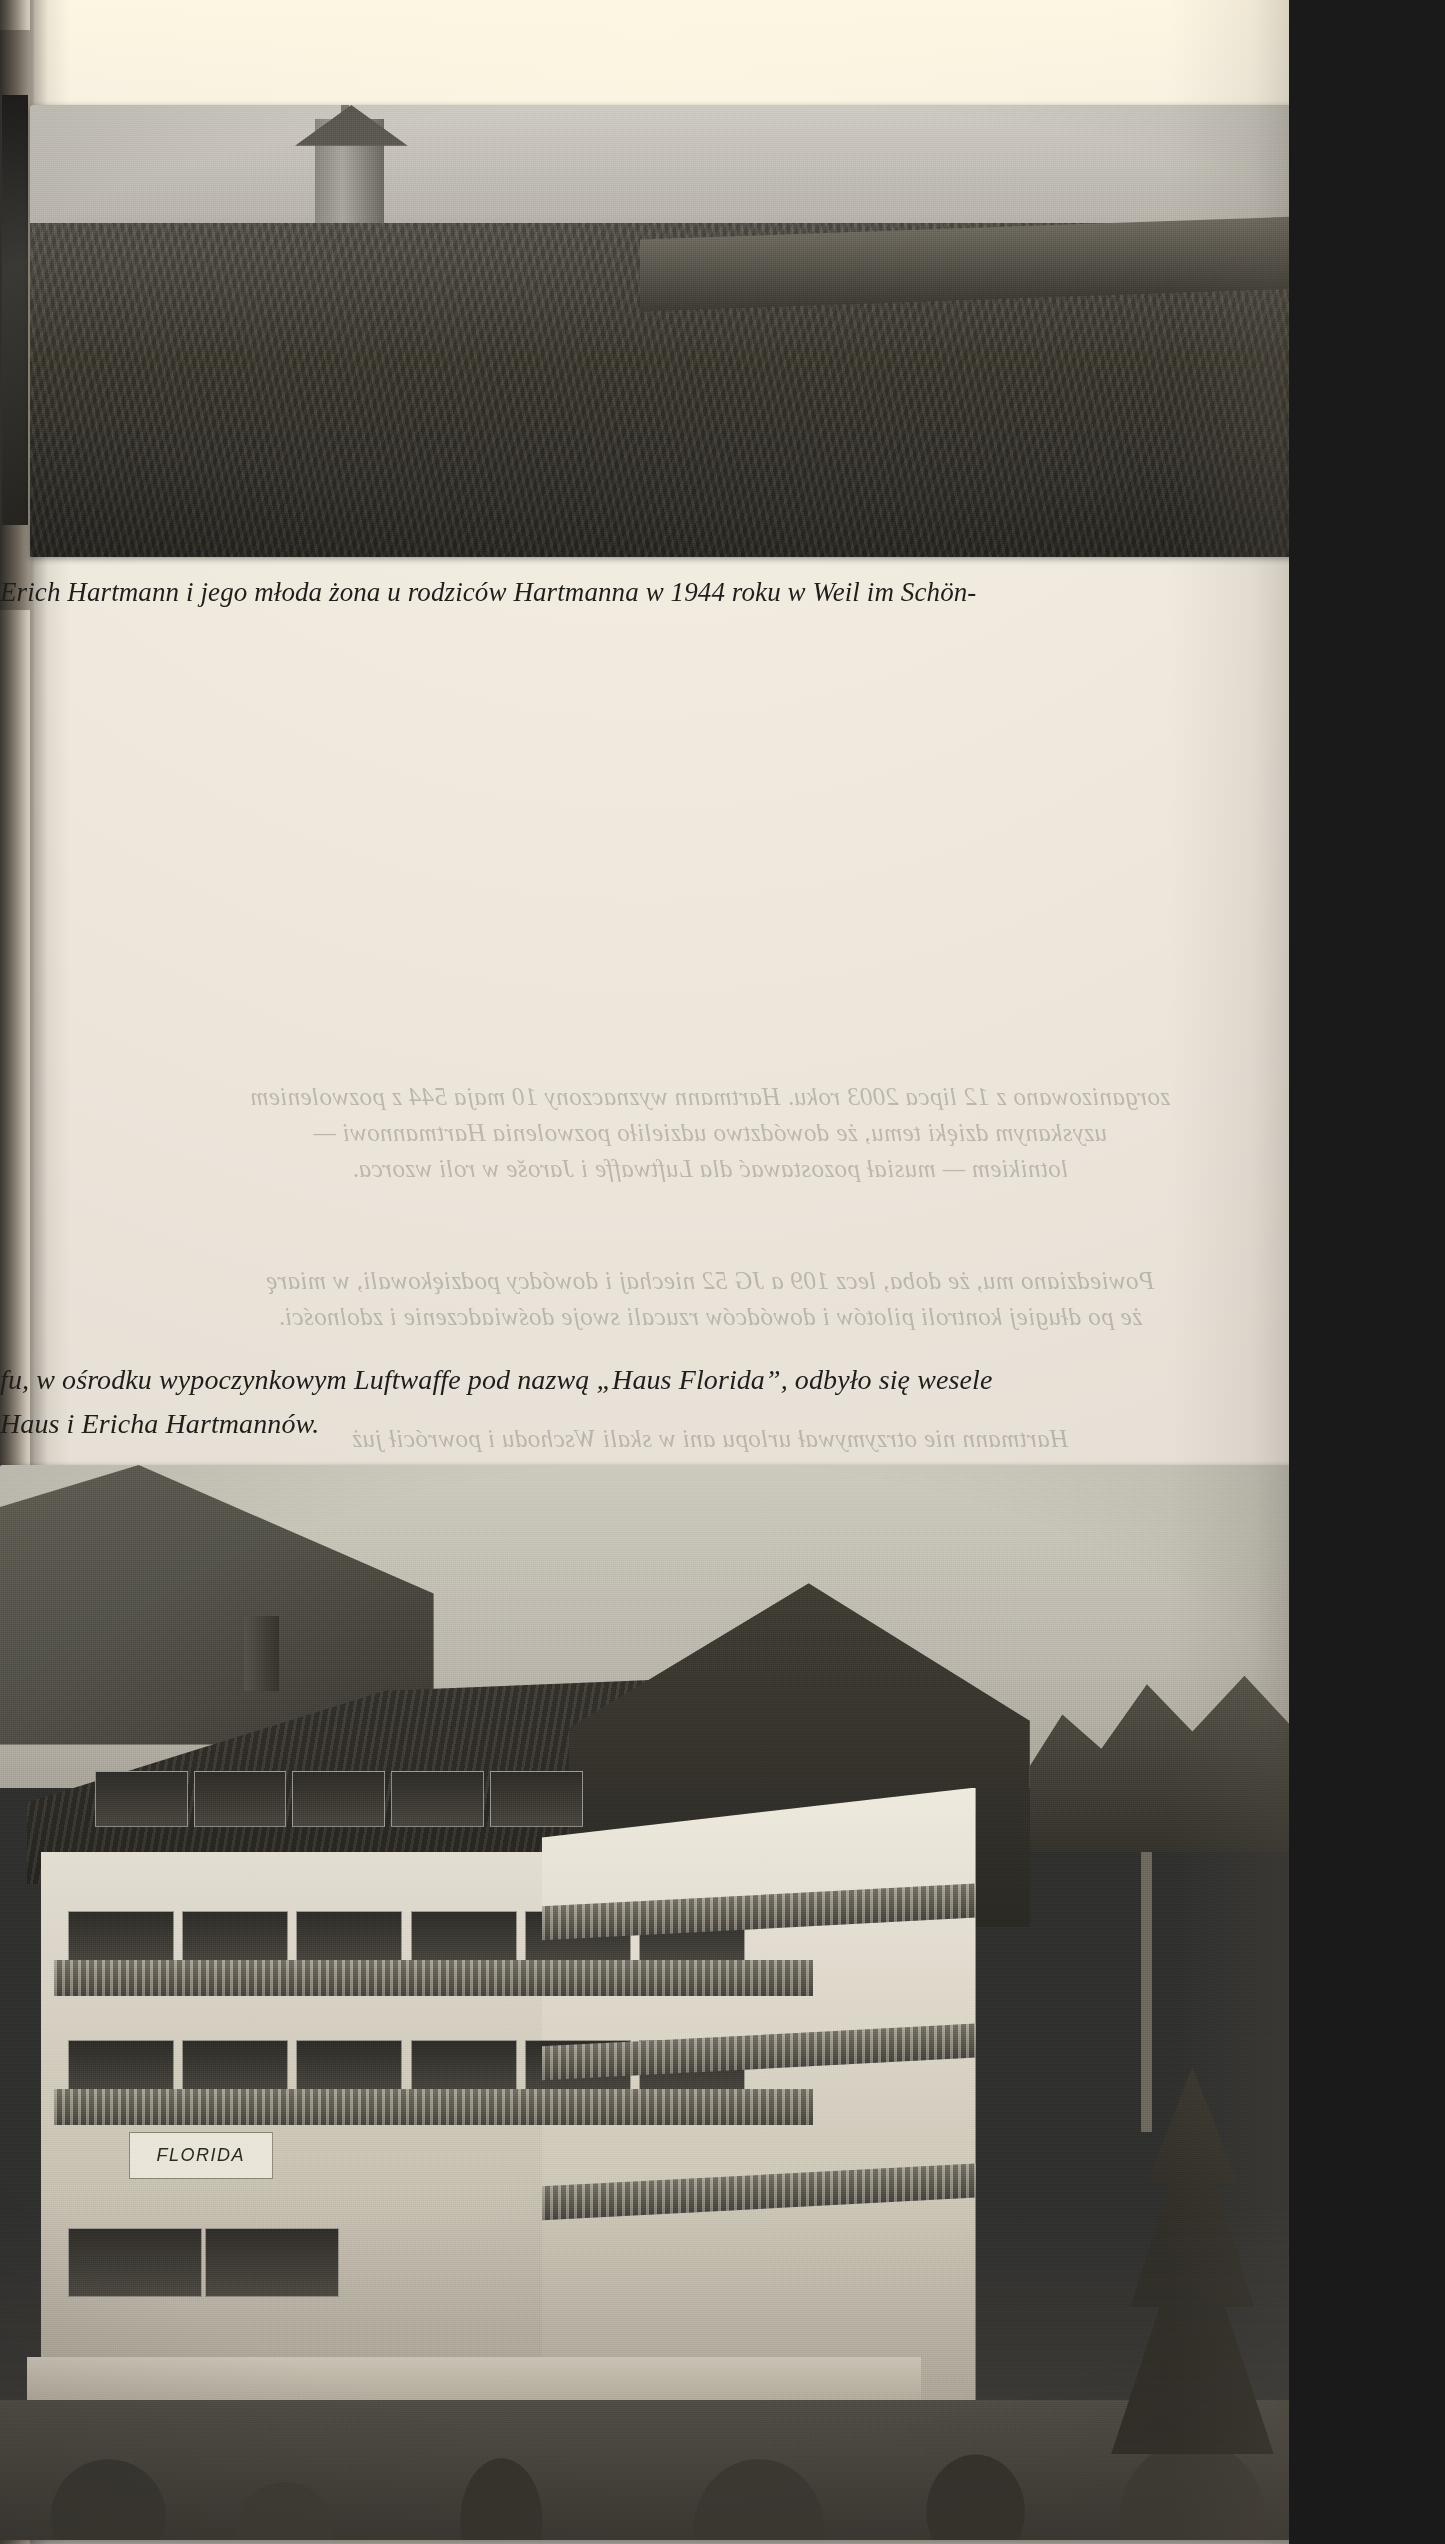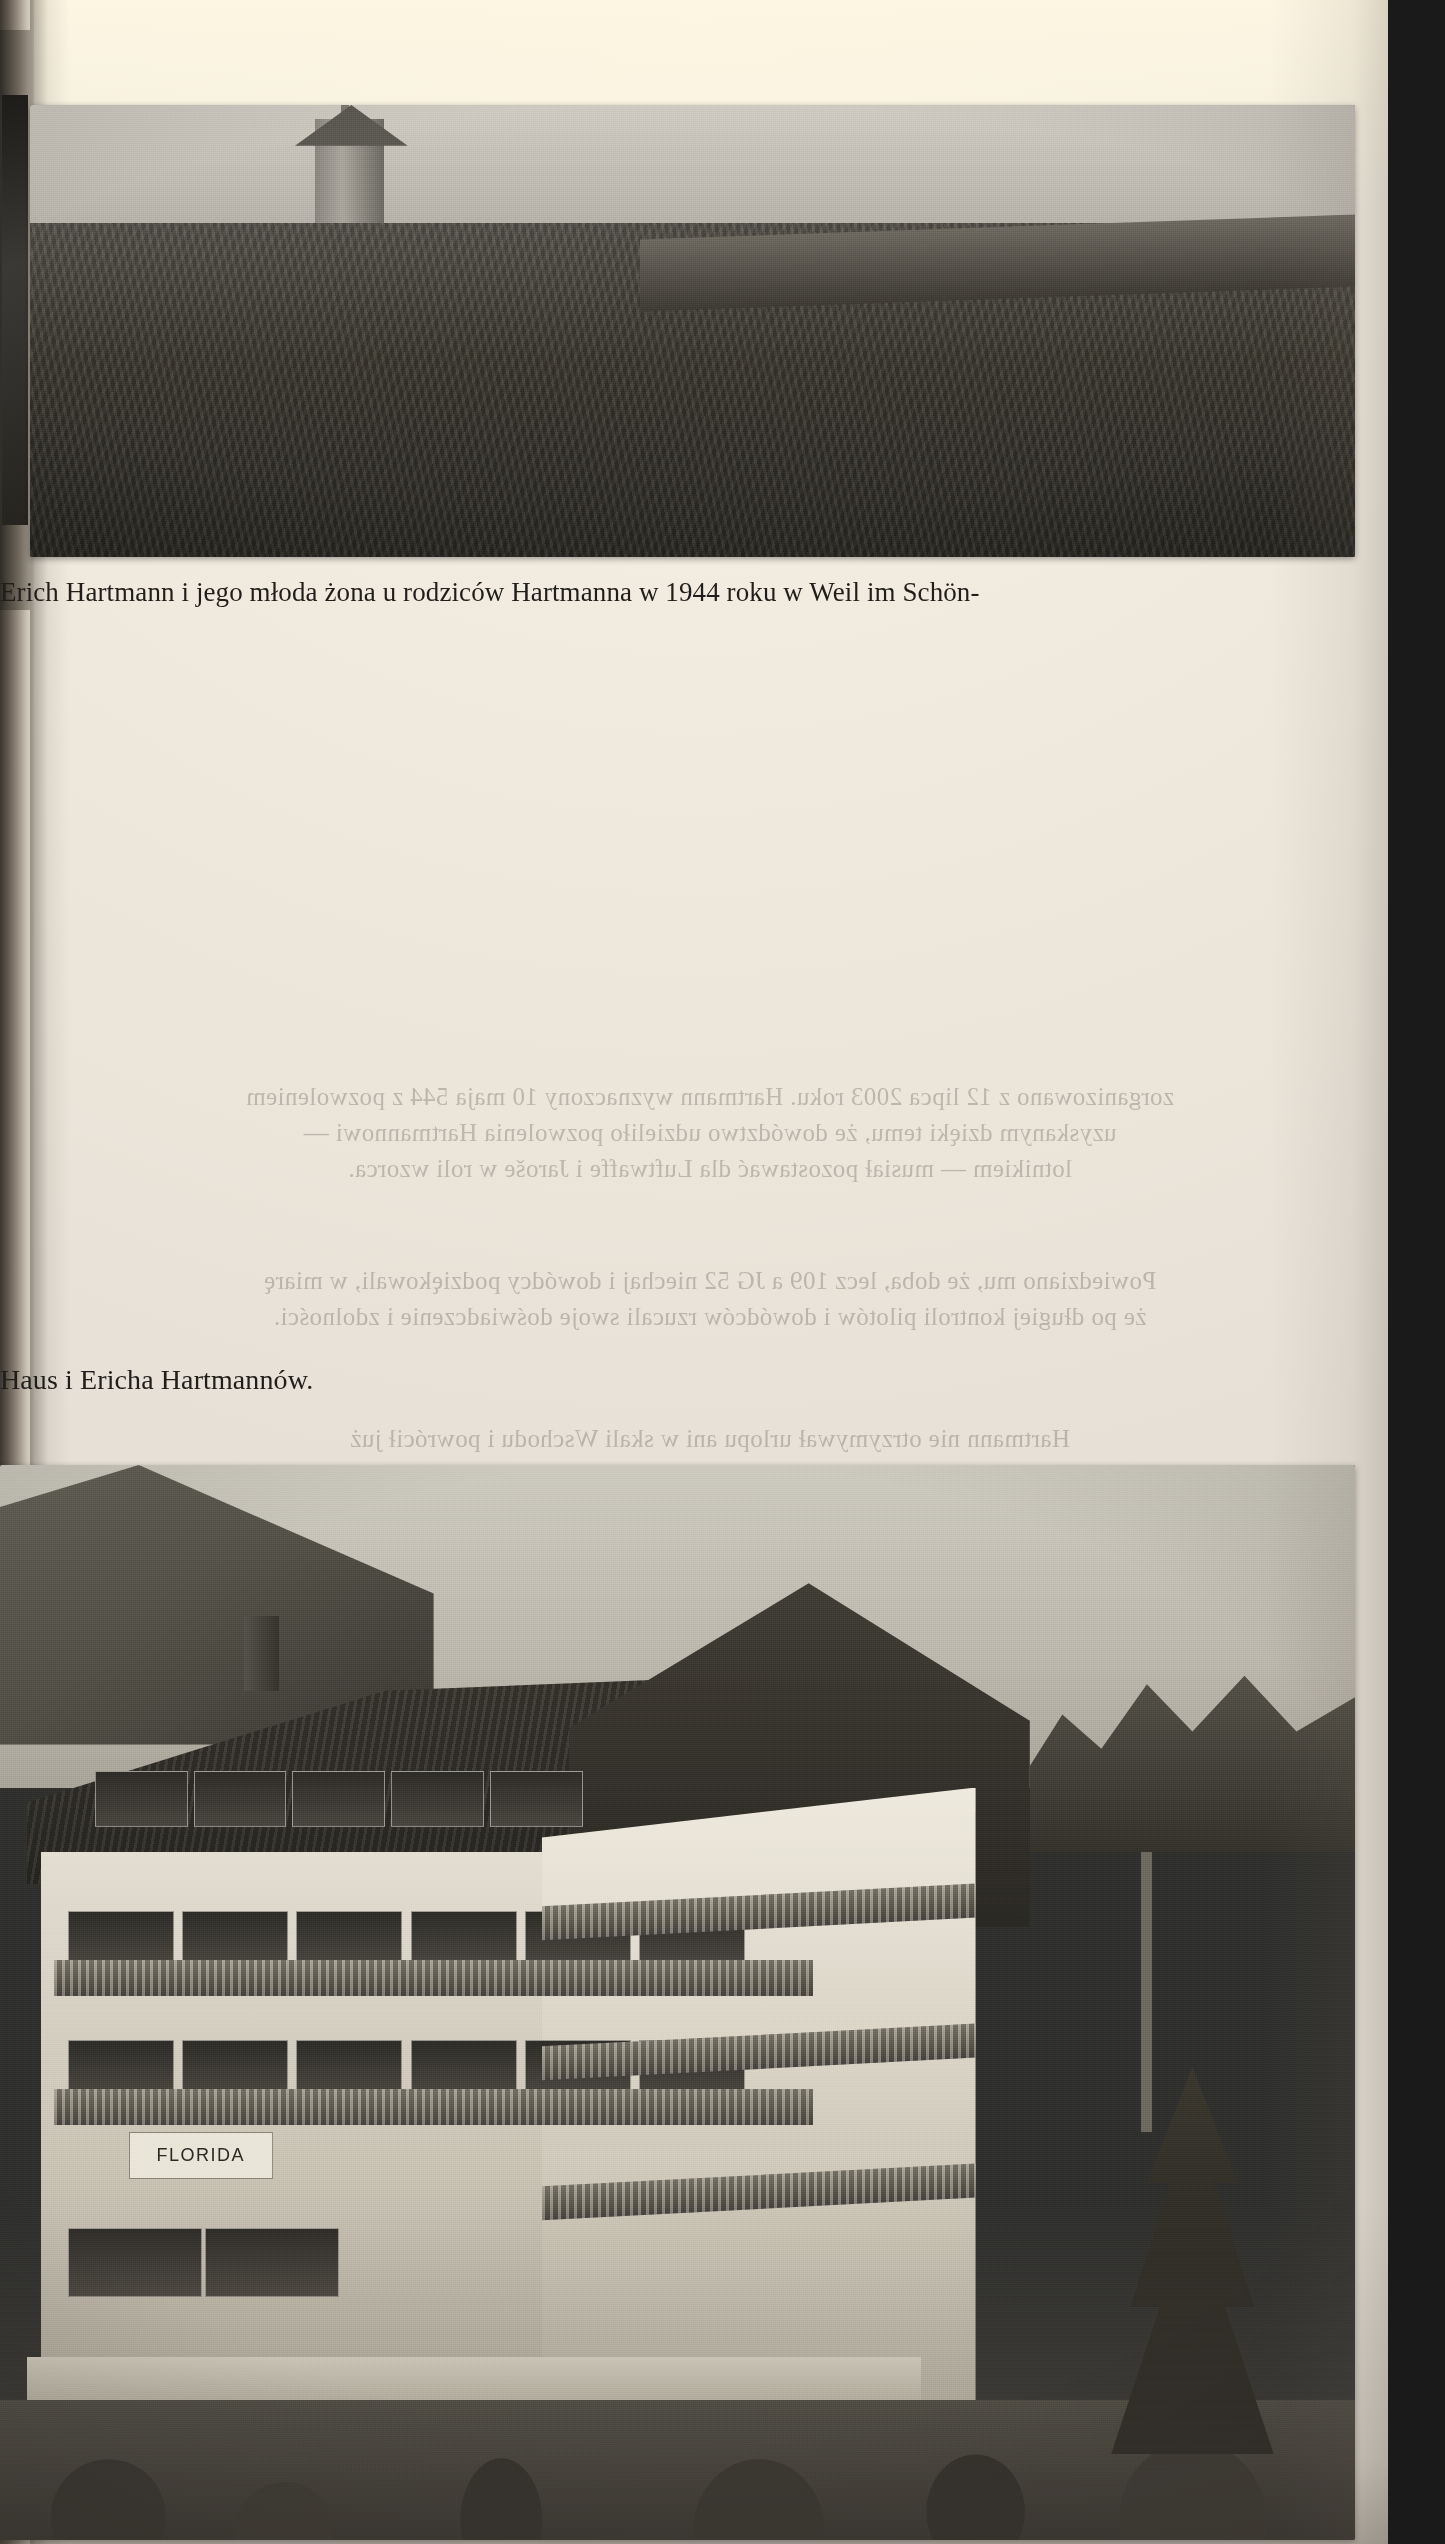--- a/index.html
+++ b/index.html
@@ -2,25 +2,26 @@
 <html><head>
 <meta charset="utf-8">
 <style>
   html, body {
     margin: 0;
     padding: 0;
     background: #1a1a1a;
   }
   #page {
     position: relative;
-    width: 1388px;
+    width: 1289px;
     height: 2544px;
     overflow: hidden;
     background: #fde047;
     font-family: "Liberation Serif", serif;
+    font-style: italic;
   }
 
   
   .paper {
     position: absolute;
     inset: 0;
     background:
       radial-gradient(120% 60% at 50% 0%, #faf3e2 0%, #f2ece0 38%, #ece6db 68%, #e6e0d6 100%);
   }
   .paper-warm-top {
@@ -430,20 +431,21 @@
   </div>
 
   <div class="bleed" id="bleed1">zorganizowano z 12 lipca 2003 roku. Hartmann wyznaczony 10 maja 544 z pozwoleniem</div>
   <div class="bleed" id="bleed2">uzyskanym dzięki temu, że dowództwo udzieliło pozwolenia Hartmannowi —</div>
   <div class="bleed" id="bleed3">lotnikiem — musiał pozostawać dla Luftwaffe i Jaroše w roli wzorca.</div>
   <div class="bleed" id="bleed4">Powiedziano mu, że doba, lecz 109 a JG 52 niechaj i dowódcy podziękowali, w miarę</div>
   <div class="bleed" id="bleed5">że po długiej kontroli pilotów i dowódców rzucali swoje doświadczenie i zdolności.</div>
   <div class="bleed" id="bleed6">Hartmann nie otrzymywał urlopu ani w skali Wschodu i powrócił już</div>
 
   <div class="caption" id="caption-bottom">
+    <div>fu, w ośrodku wypoczynkowym Luftwaffe pod nazwą „Haus Florida”, odbyło się wesele</div>
     <div>Haus i Ericha Hartmannów.</div>
   </div>
 
   <div class="photo" id="photo-bottom">
     <div class="sky"></div>
     <div class="hill"></div>
     <div class="treeline-right"></div>
 
     <div class="roof"></div>
     <div class="chimney"></div>

